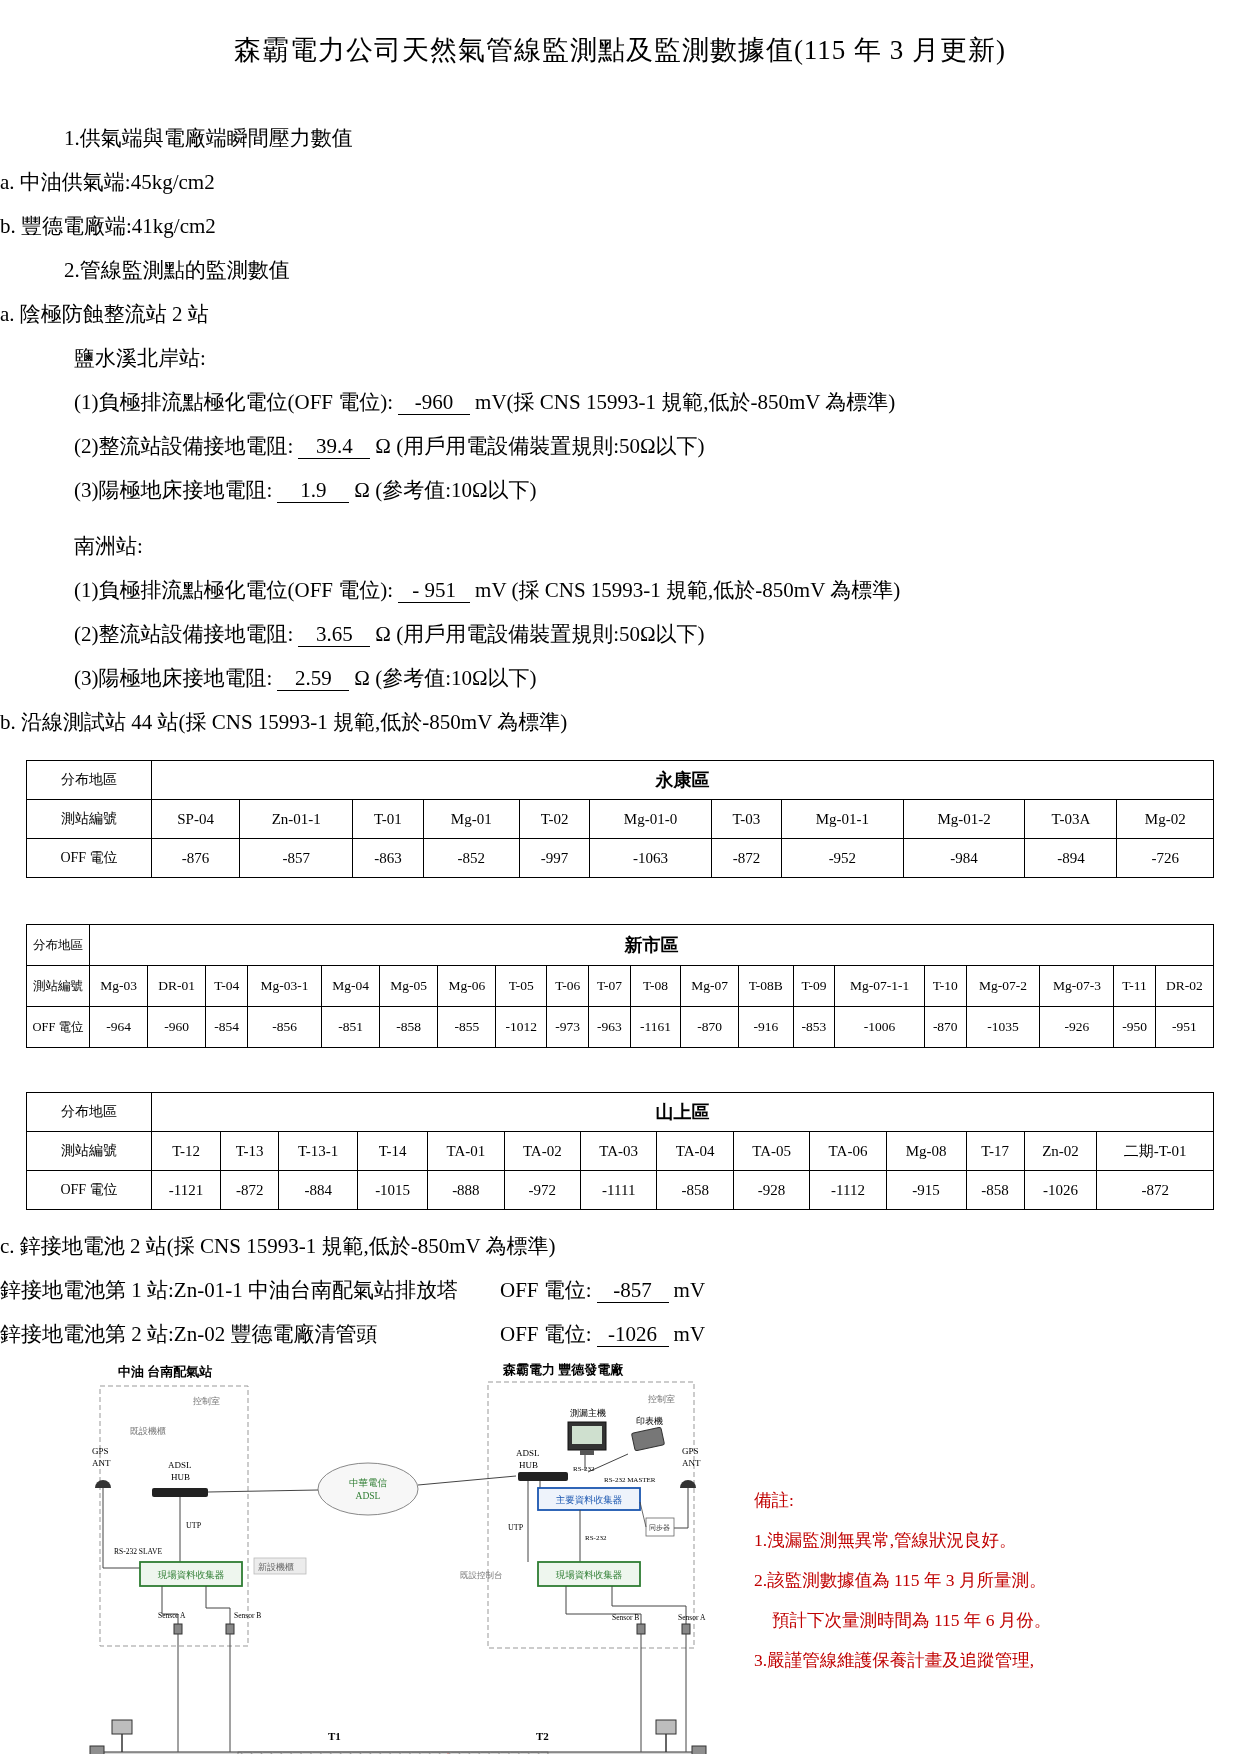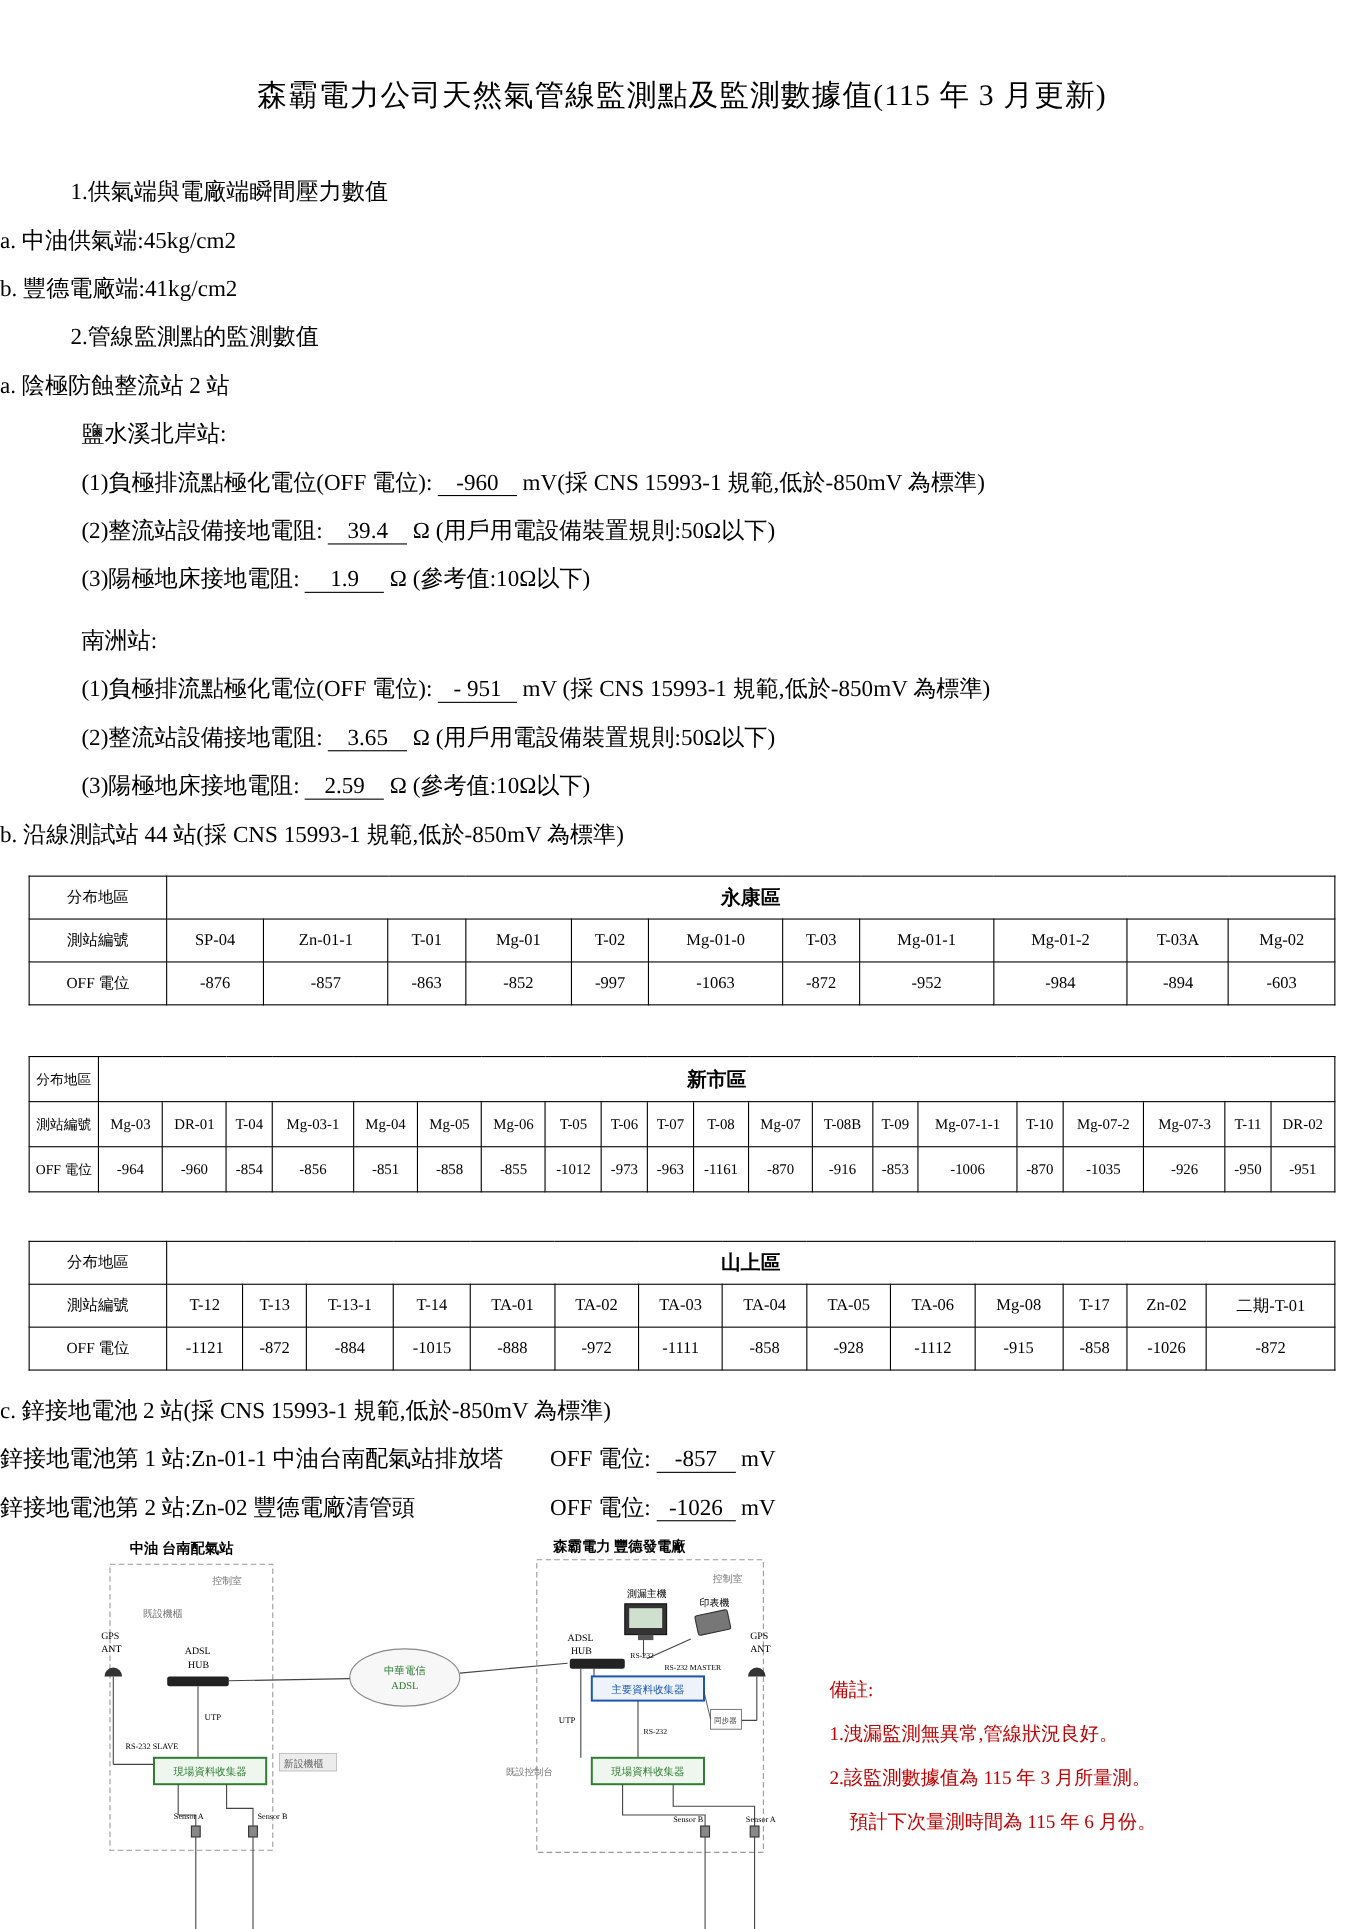--- a/index.html
+++ b/index.html
@@ -1,18 +1,18 @@
 <!DOCTYPE html>
 <html><head>
 <meta charset="utf-8">
 <style>
   html,body{margin:0;padding:0;background:#fff;}
   .page{width:1240px;height:1754px;background:#fff;position:relative;overflow:hidden;
         font-family:"Liberation Serif","DejaVu Serif",serif;color:#000;}
-  .title{ text-align:center; font-size:27px; padding-top:68px; letter-spacing:1px;}
+  .title{ text-align:center; font-size:27px; padding-top:32px; letter-spacing:1px;}
   .bodytext{margin-top:48px;}
   .ln{line-height:44px; font-size:21px; white-space:nowrap;}
   .ind1{padding-left:64px;}
   .ind2{}
   .ind3{padding-left:74px;}
   .gaptop{margin-top:12px;}
   .uv{display:inline-block;min-width:56px;text-align:center;border-bottom:1.5px solid #000;
       padding:0 8px;margin:0 5px;line-height:1.15;}
   .zdesc{display:inline-block;width:500px;font-family:Liberation Serif, serif;}
   
@@ -99,21 +99,21 @@
       <td>-876</td>
             <td>-857</td>
             <td>-863</td>
             <td>-852</td>
             <td>-997</td>
             <td>-1063</td>
             <td>-872</td>
             <td>-952</td>
             <td>-984</td>
             <td>-894</td>
-            <td>-603</td>
+            <td>-726</td>
           </tr>
     </tbody>
       </table>
   </div>
 
   <div class="tbspace"></div>
 
   <div class="tblwrap">
     <table class="tb tb2">
       <tbody>
@@ -366,17 +366,18 @@
       </g>
 
       <path fill="#e00000" d="M360 391 L364 399 L373 395 L368 403 L377 406 L368 409 L373 417 L364 413 L360 421 L356 413 L347 417 L352 409 L343 406 L352 403 L347 395 L356 399 Z"></path>
     </svg>
 
     <div class="notes">
       <div class="nhead">備註:</div>
       <div class="nline">1.洩漏監測無異常,管線狀況良好。</div>
       <div class="nline">2.該監測數據值為 115 年 3 月所量測。</div>
       <div class="nline ncont">預計下次量測時間為 115 年 6 月份。</div>
+      <div class="nline">3.嚴謹管線維護保養計畫及追蹤管理,</div>
 
     </div>
   </div>
 
 </div>
 
 </body></html>

